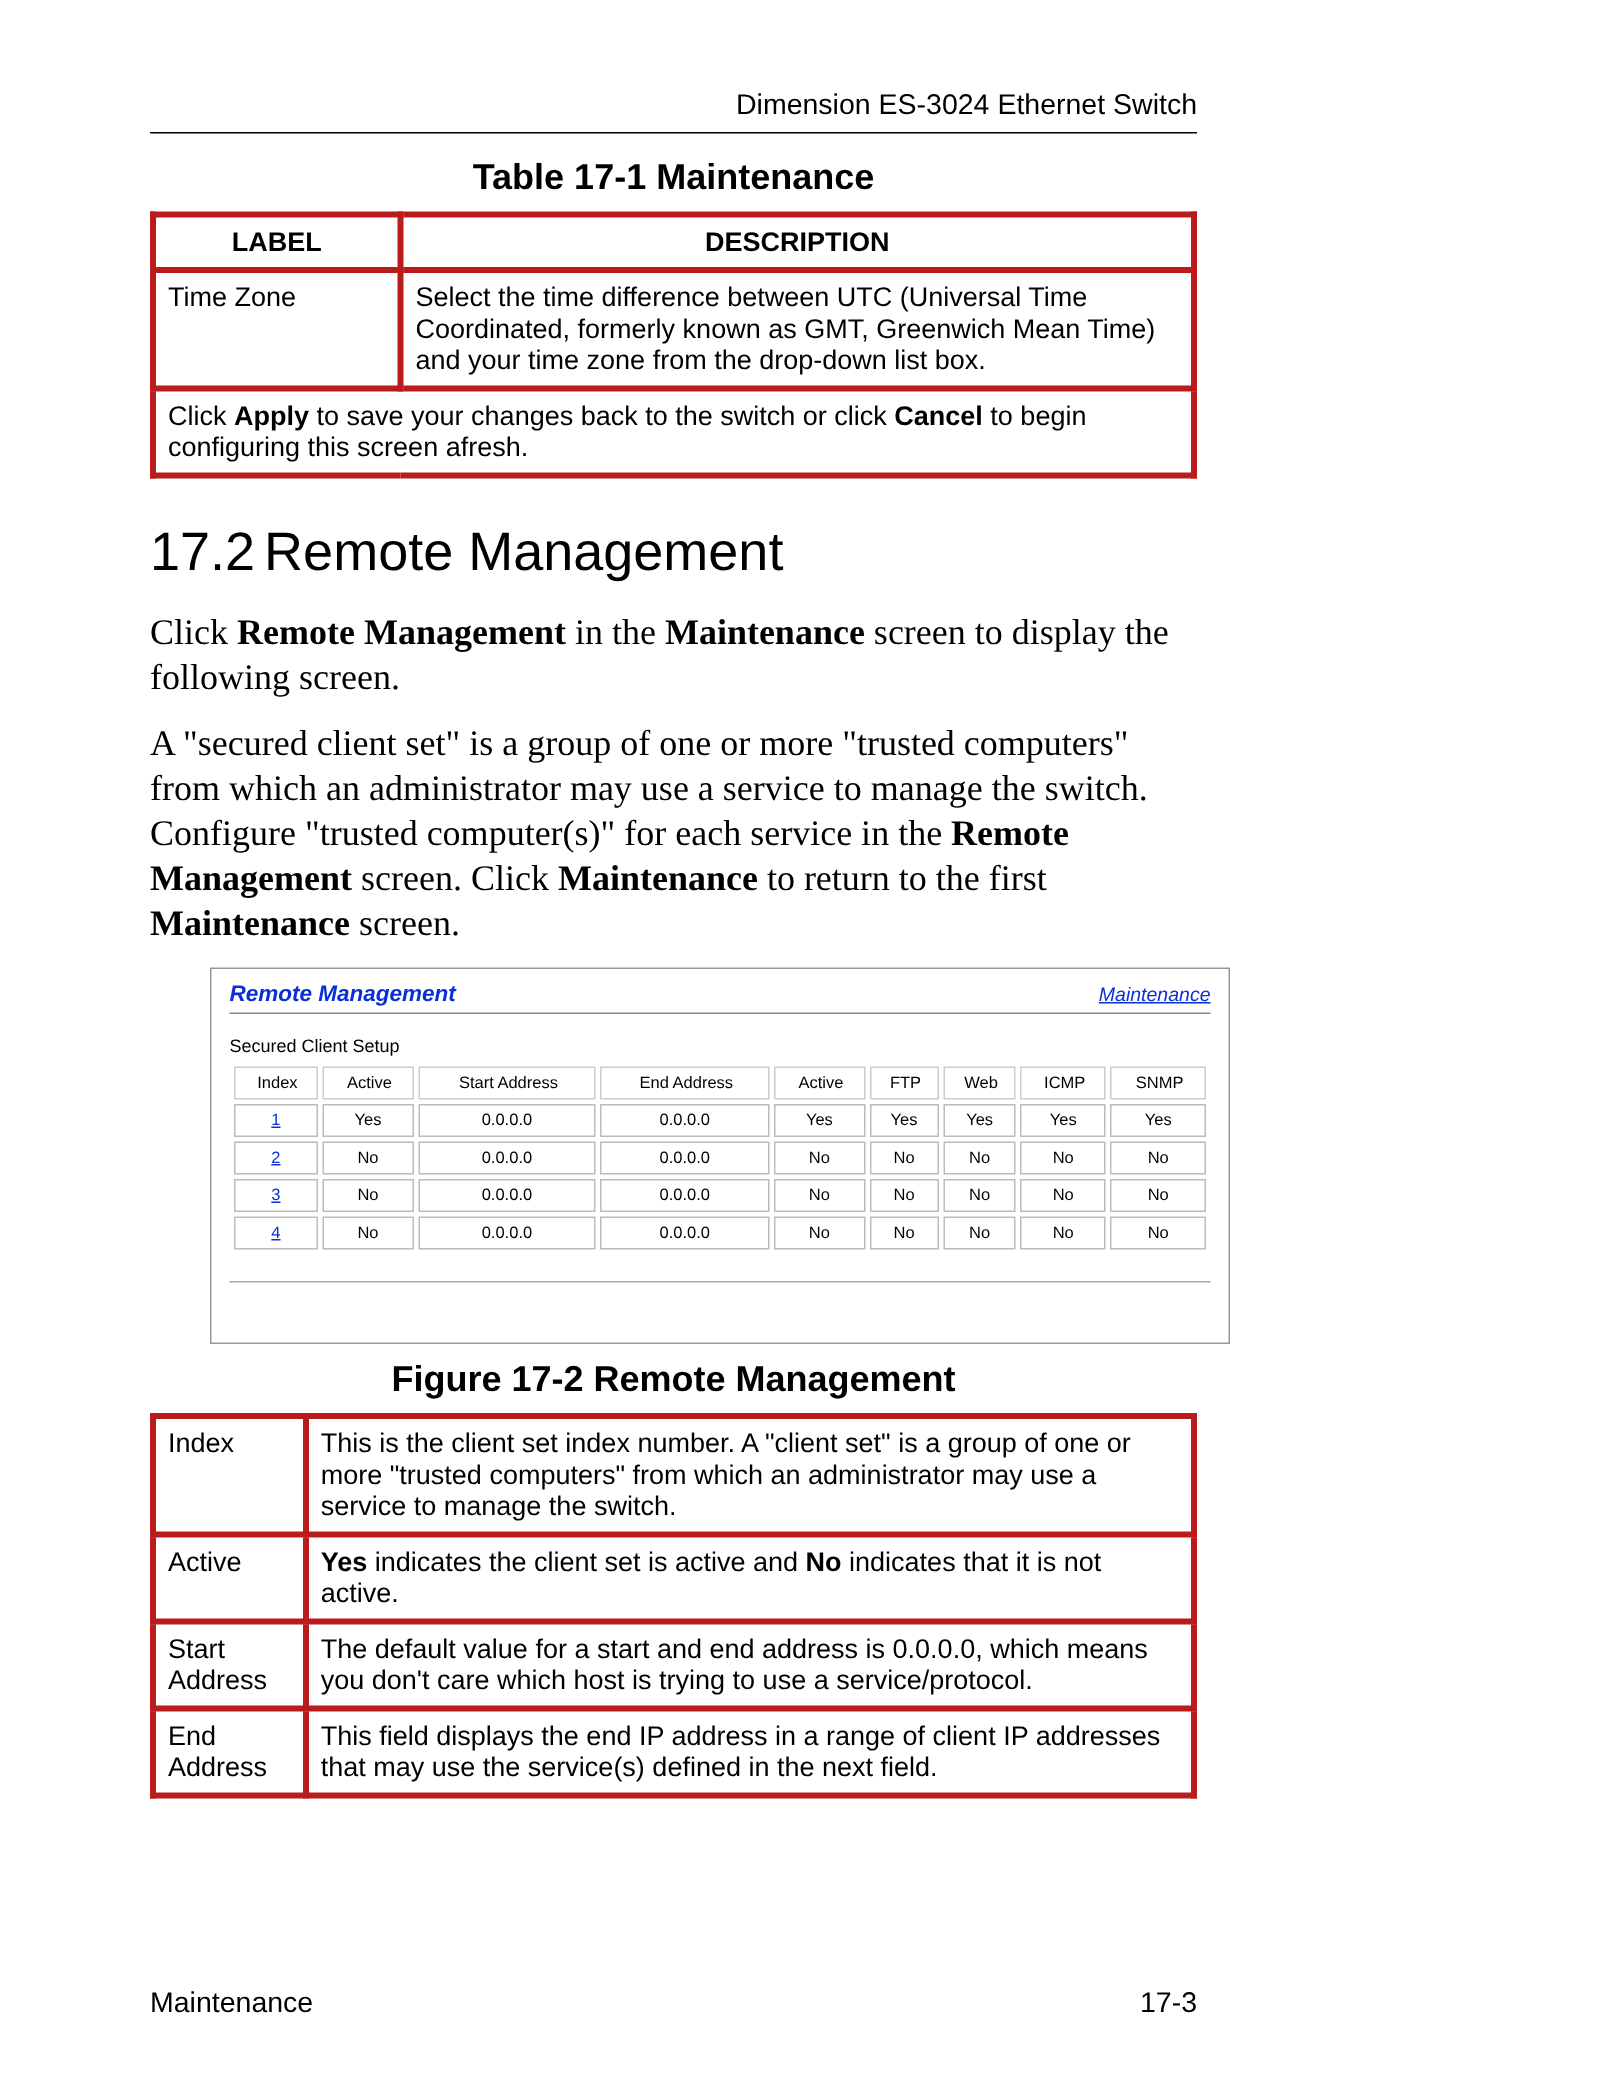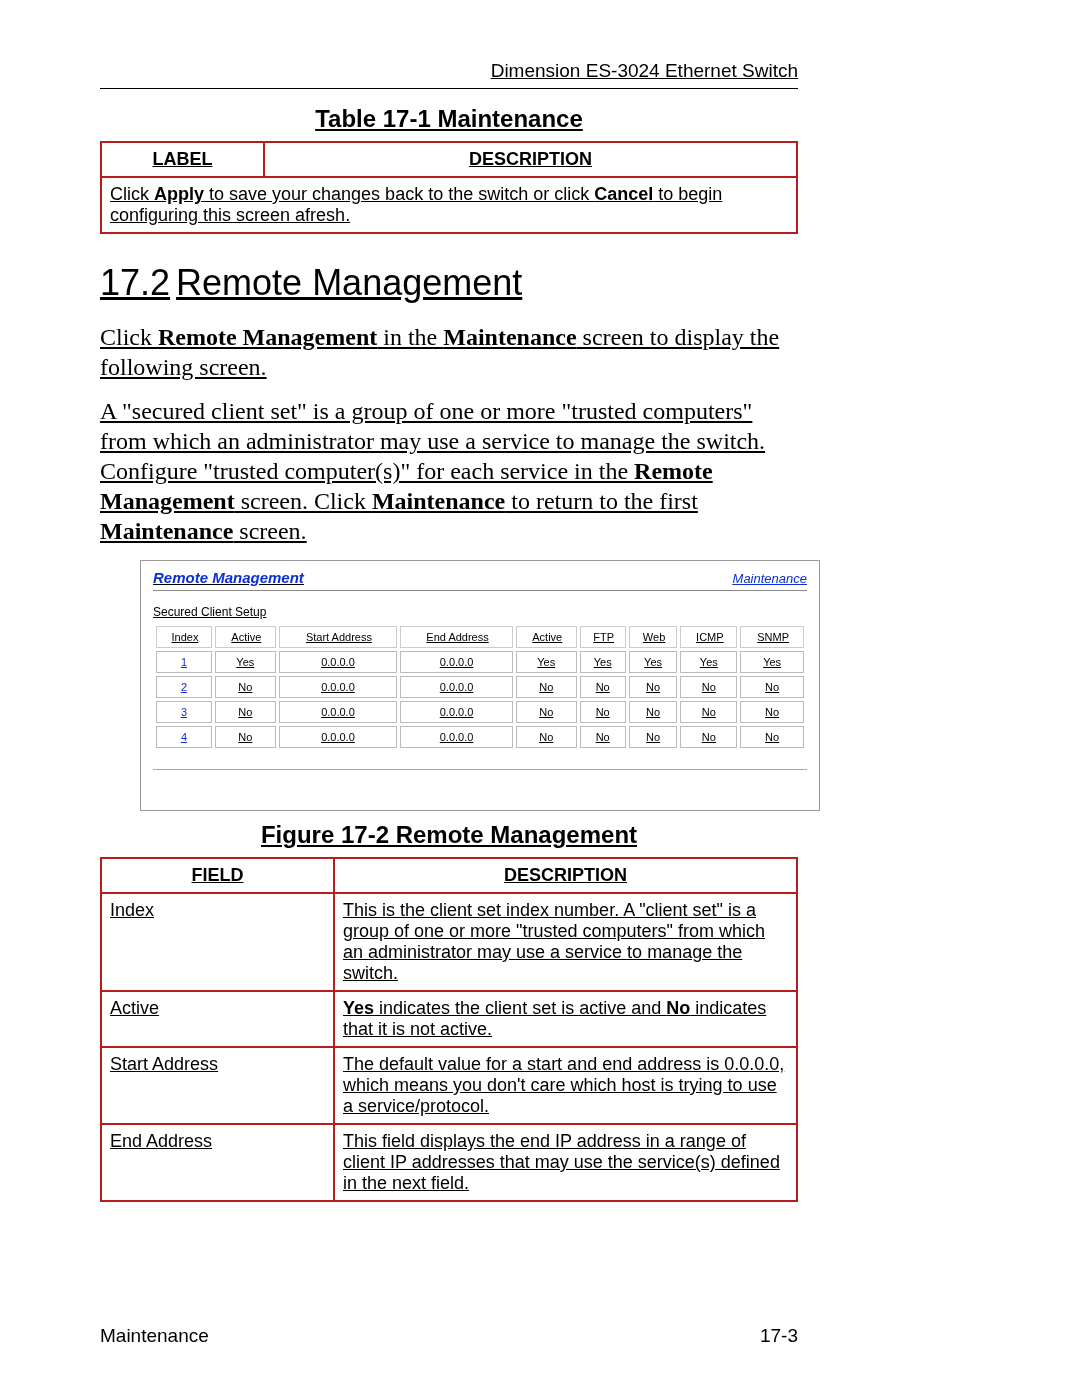--- a/index.html
+++ b/index.html
@@ -8,21 +8,20 @@
     font-family: Arial, Helvetica, sans-serif;
     color: #000;
     background: #fff;
   }
   .page {
     width: 888px;
     min-height: 1397px;
     padding: 60px 90px 50px 100px;
     box-sizing: border-box;
     position: relative;
-    text-decoration: underline;
   }
   .running-head {
     text-align: right;
     font-size: 19px;
     margin-bottom: 6px;
   }
   hr.rule {
     border: none;
     border-top: 1px solid #000;
     margin: 0 0 16px 0;
@@ -32,21 +31,21 @@
     font-weight: bold;
     font-size: 24px;
     margin: 10px 0 8px 0;
   }
   table.doc-table {
     width: 100%;
     border-collapse: collapse;
     font-size: 18px;
   }
   table.doc-table th, table.doc-table td {
-    border: 2px solid #b91c1c;
+    border: 4px solid #b91c1c;
     padding: 6px 8px;
     vertical-align: top;
     text-align: left;
   }
   table.doc-table th { font-weight: bold; }
   table.doc-table th.center { text-align: center; }
   td.spanrow { border-top: 1px solid #000; }
   h2.section {
     font-size: 36px;
     font-weight: normal;
@@ -138,20 +137,24 @@
   <div class="running-head">Dimension ES-3024 Ethernet Switch</div>
   <hr class="rule">
 
   <div class="table-caption">Table 17-1 Maintenance</div>
 
   <table class="doc-table">
     <tbody>
         <tr>
       <th class="center" style="width:145px">LABEL</th>
       <th class="center">DESCRIPTION</th>
+    </tr>
+    <tr>
+      <td>Time Zone</td>
+      <td>Select the time difference between UTC (Universal Time Coordinated, formerly known as GMT, Greenwich Mean Time) and your time zone from the drop-down list box.</td>
     </tr>
     <tr>
       <td colspan="2" class="spanrow">
         <span>Click </span><span class="bold">Apply</span><span> to save your changes back to the switch or click </span><span class="bold">Cancel</span><span> to begin configuring this screen afresh.</span>
       </td>
     </tr>
   </tbody>
     </table>
 
   <h2 class="section">
@@ -231,24 +234,20 @@
       </tr>
     </tbody>
       </table>
     <hr class="shot-hr">
   </div>
 
   <div class="figure-caption">Figure 17-2 Remote Management</div>
 
   <table class="doc-table">
     <tbody>
-        <tr>
-      <th class="center" style="width:215px">FIELD</th>
-      <th class="center">DESCRIPTION</th>
-    </tr>
     <tr>
       <td>Index</td>
       <td>This is the client set index number. A "client set" is a group of one or more "trusted computers" from which an administrator may use a service to manage the switch.</td>
     </tr>
     <tr>
       <td>Active</td>
       <td>
         <span class="bold">Yes</span><span> indicates the client set is active and </span><span class="bold">No</span><span> indicates that it is not active.</span>
       </td>
     </tr>

